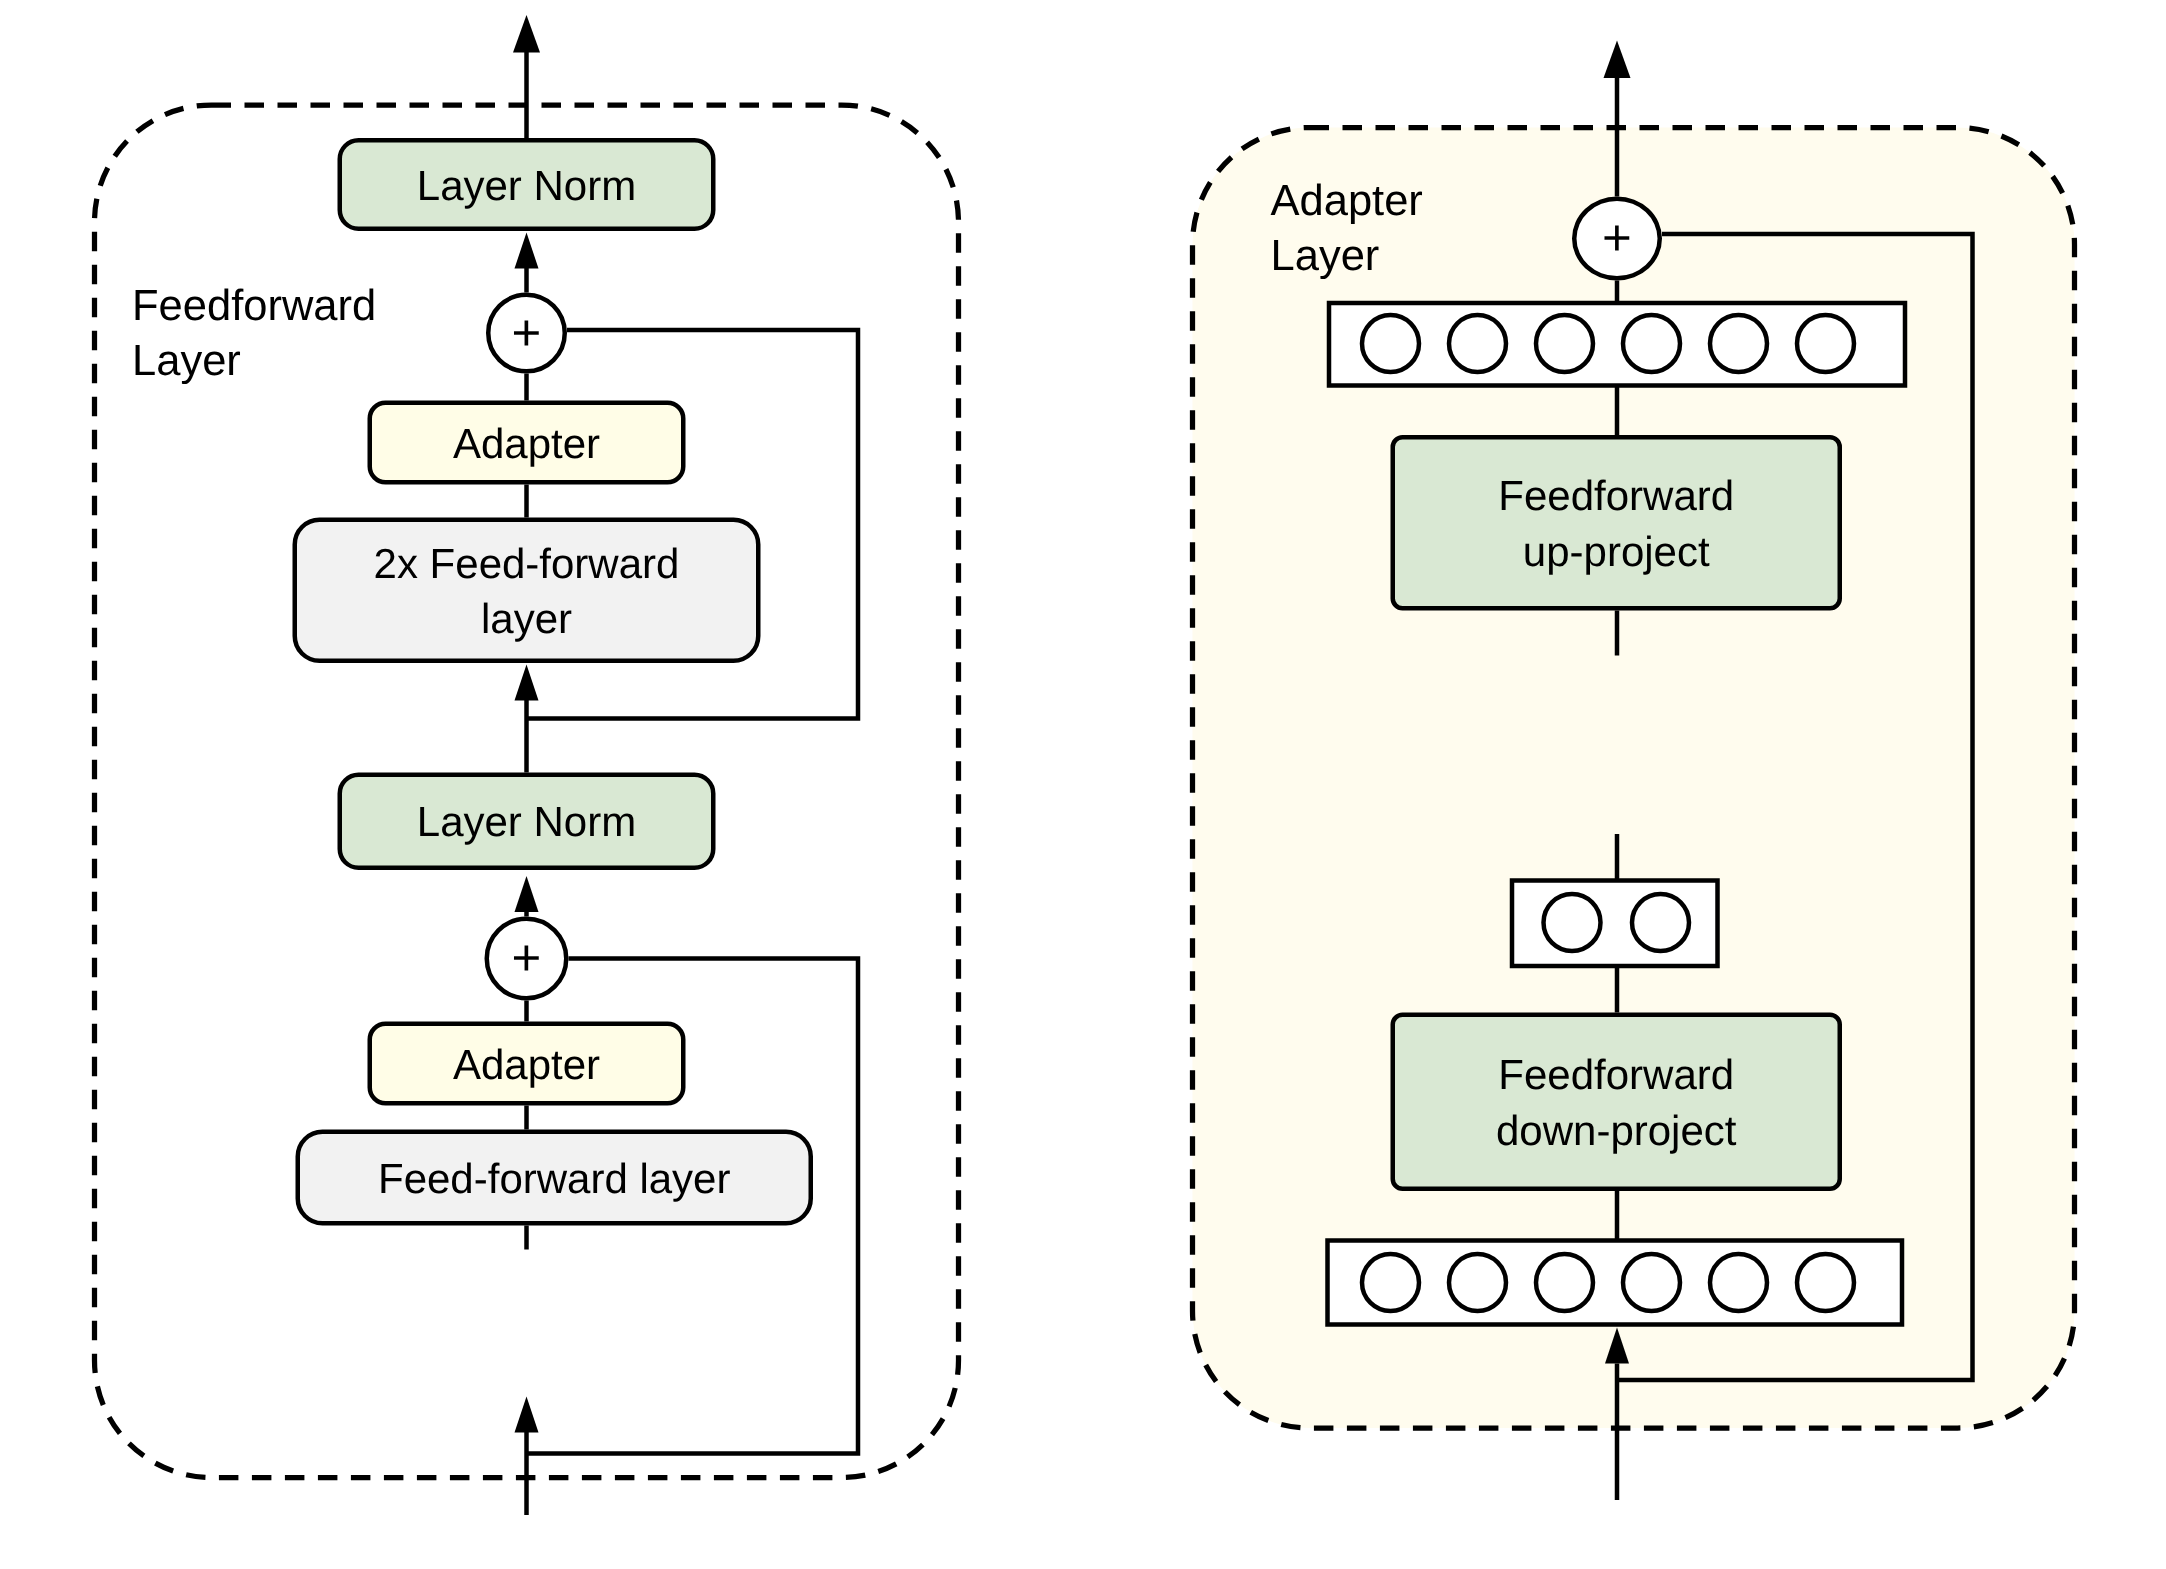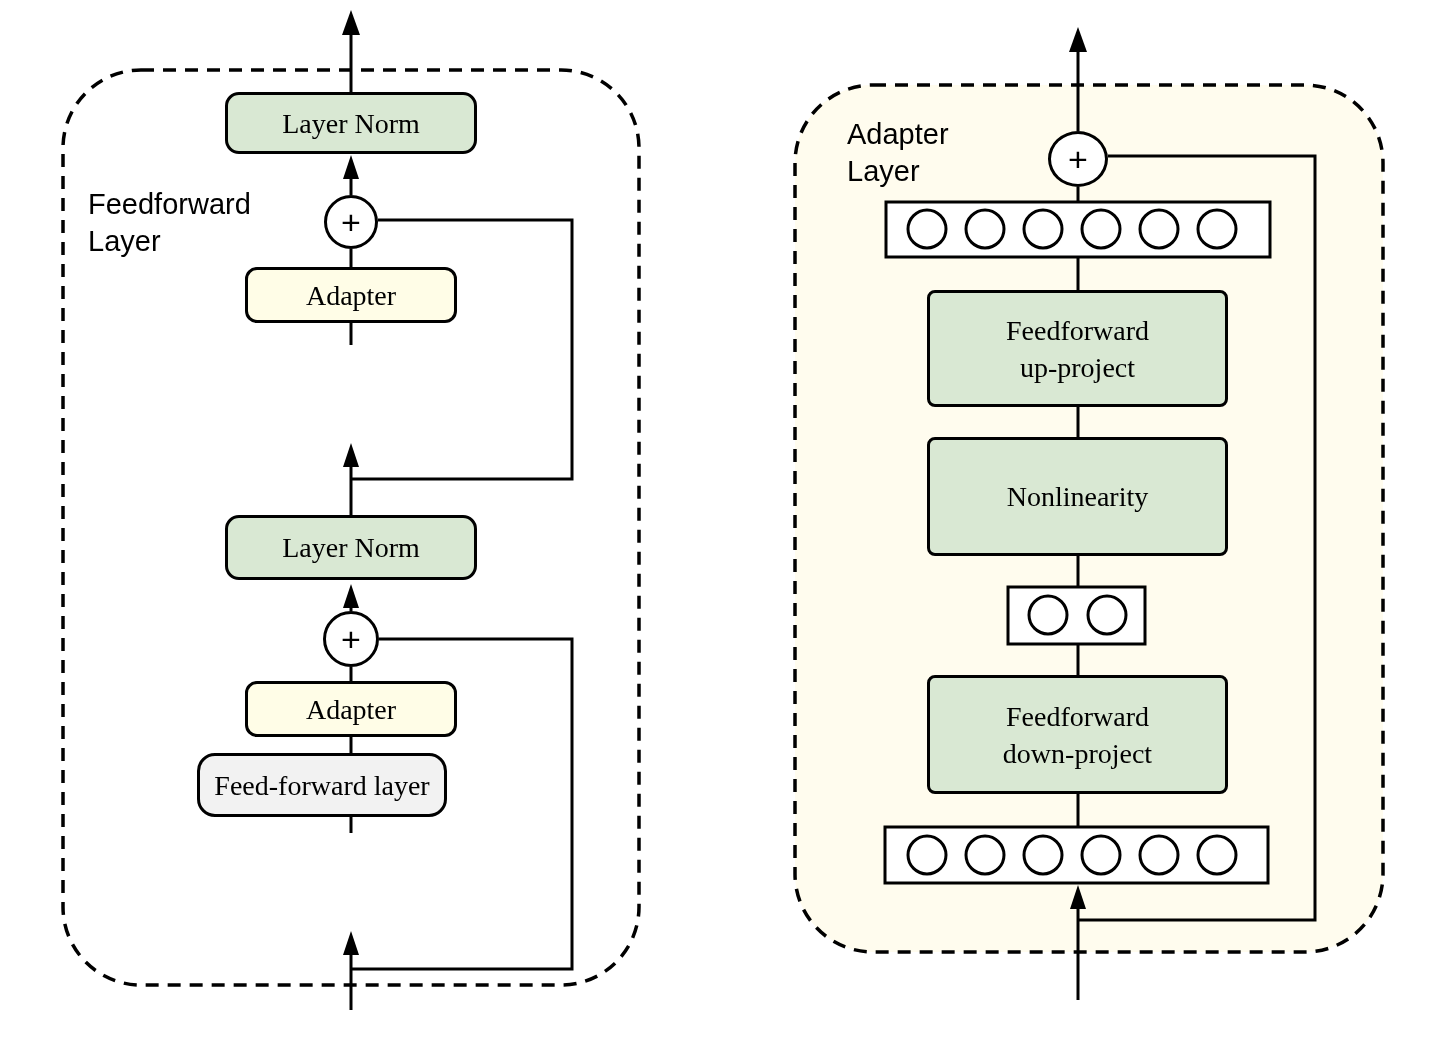--- a/index.html
+++ b/index.html
@@ -13,21 +13,20 @@
   .stage svg{position:absolute;left:0;top:0;}
   .box{
     position:absolute;
     box-sizing:border-box;
     border:3px solid #000;
     display:flex;align-items:center;justify-content:center;
     text-align:center;
     font-size:28px;line-height:37px;
     white-space:pre-line;
     z-index:2;
-    font-family:Liberation Serif, serif;
   }
   .green{background:#d9e8d3;border-radius:14px;}
   .cream{background:#fffde7;border-radius:12px;}
   .gray{background:#f2f2f2;border-radius:18px;}
   .biground{border-radius:8px;}
   .plus{
     position:absolute;
     box-sizing:border-box;
     border:3px solid #000;border-radius:50%;
     background:#ffffff;
@@ -125,36 +124,37 @@
 
   <div class="panel-label" style="left:88px;top:186px;">Feedforward
 Layer</div>
 
   <div class="box green" style="left:225px;top:92px;width:252px;height:62px;">Layer Norm</div>
 
   <div class="plus" style="left:324px;top:195px;width:54px;height:54px;">+</div>
 
   <div class="box cream" style="left:245px;top:267px;width:212px;height:56px;">Adapter</div>
 
+  <div class="box gray" style="left:195px;top:345px;width:312px;height:97px;">2x Feed-forward
+layer</div>
 
   <div class="box green" style="left:225px;top:515px;width:252px;height:65px;">Layer Norm</div>
 
   <div class="plus" style="left:323px;top:611px;width:56px;height:56px;">+</div>
 
   <div class="box cream" style="left:245px;top:681px;width:212px;height:56px;">Adapter</div>
 
-  <div class="box gray" style="left:197px;top:753px;width:250px;height:64px;">Feed-forward layer</div>
+  <div class="box gray" style="left:197px;top:753px;width:345px;height:64px;">Feed-forward layer</div>
 
 
   <div class="panel-label" style="left:847px;top:116px;">Adapter
 Layer</div>
 
   <div class="plus" style="left:1048px;top:131px;width:60px;height:56px;">+</div>
 
   <div class="box green biground" style="left:927px;top:290px;width:301px;height:117px;">Feedforward
 up-project</div>
 
-  <div class="box green biground" style="left:927px;top:437px;width:301px;height:119px;">Nonlinearity</div>
 
   <div class="box green biground" style="left:927px;top:675px;width:301px;height:119px;">Feedforward
 down-project</div>
 
 </div>
 
 </body></html>

